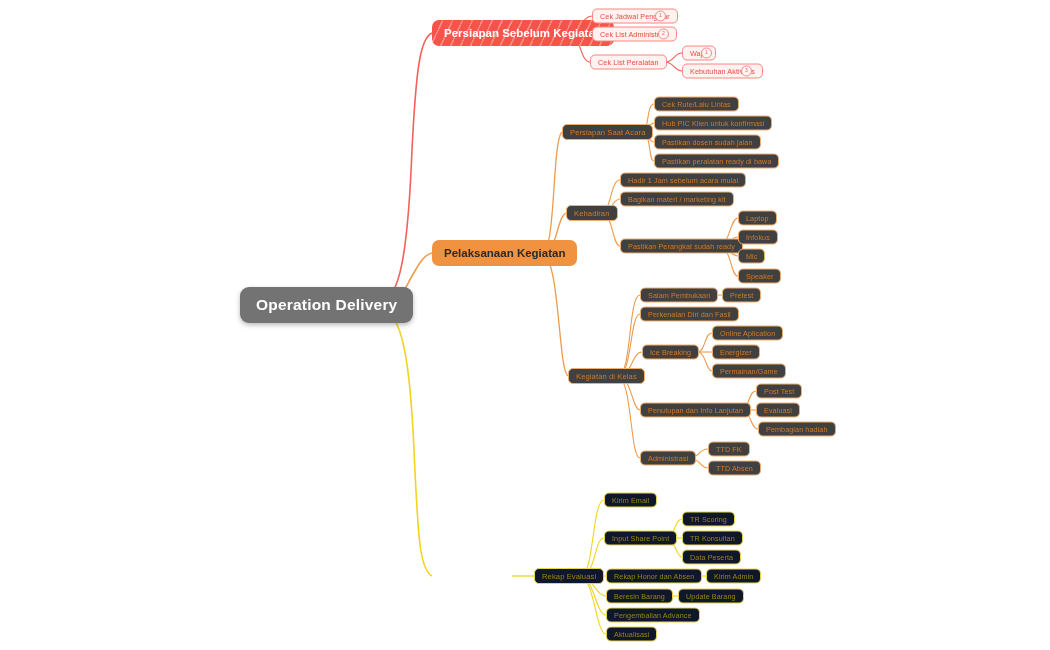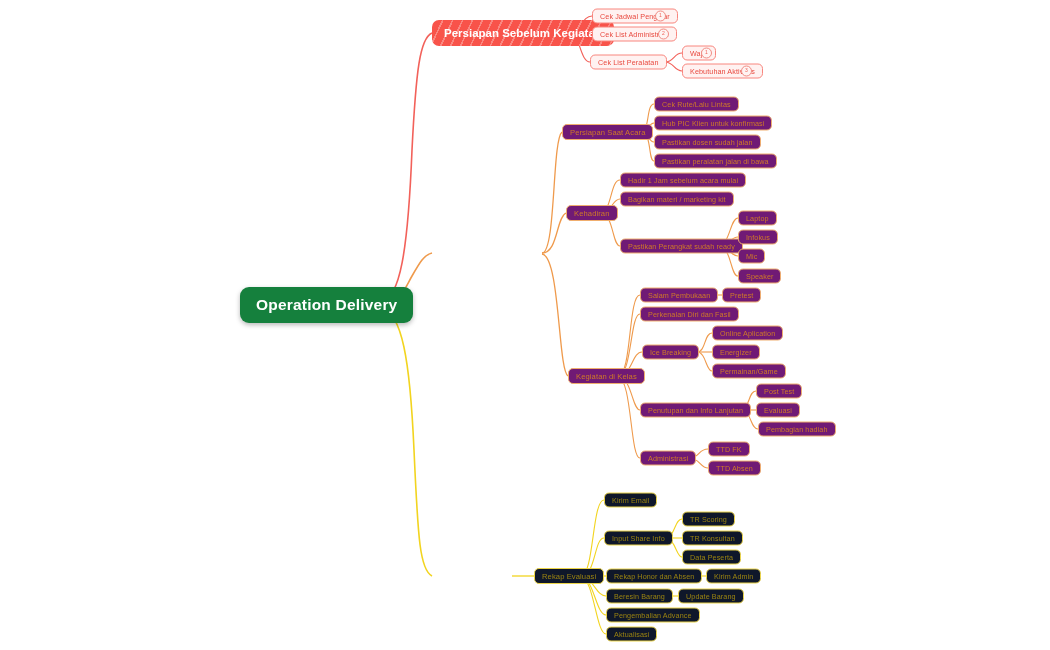--- a/index.html
+++ b/index.html
@@ -17,21 +17,21 @@
     position:absolute;
     box-sizing:border-box;
     white-space:nowrap;
     display:flex;align-items:center;justify-content:center;
     border-radius:7px;
     transform:translateY(-50%);
   }
 
   
   .root{
-    background:#15803d;
+    background:#737373;
     color:#ffffff;
     font-size:15.5px;
     font-weight:bold;
     letter-spacing:.2px;
     border-radius:9px;
     padding:0 16px;
     height:36px;
     box-shadow:0 2px 5px rgba(0,0,0,.28);
   }
 
@@ -65,21 +65,21 @@
   
   .pill{
     font-size:7.2px;
     height:15px;
     padding:0 7px;
     border-radius:5px;
     border:1px solid;
     letter-spacing:.1px;
   }
   .pill.red   {background:#fff2f1;border-color:#f8867e;color:#e8493f;}
-  .pill.orange{background:#701a75;border-color:#f0ae6e;color:#cf7a28;}
+  .pill.orange{background:#404040;border-color:#f0ae6e;color:#cf7a28;}
   .pill.yellow{background:#0f172a;border-color:#ecd54a;color:#9b8411;}
 
   
   .pill.mid{font-size:7.6px;height:16px;align-items:center;}
 
   
   .badge{
     position:absolute;
     width:9px;height:9px;
     border-radius:50%;
@@ -189,35 +189,38 @@
   <div class="node pill red" style="left:682px;top:53px;">
     <span>Wajib</span>
   </div>
   <div class="badge" style="left:701px;top:53px;">1</div>
 
   <div class="node pill red" style="left:682px;top:71px;">
     <span>Kebutuhan Aktivitas</span>
   </div>
   <div class="badge" style="left:741px;top:71px;">3</div>
 
+  <div class="node b1 orange" style="left:432px;top:253px;">
+    <span>Pelaksanaan Kegiatan</span>
+  </div>
 
   <div class="node pill orange mid" style="left:562px;top:132px;">
     <span>Persiapan Saat Acara</span>
   </div>
   <div class="node pill orange" style="left:654px;top:104px;">
     <span>Cek Rute/Lalu Lintas</span>
   </div>
   <div class="node pill orange" style="left:654px;top:123px;">
     <span>Hub PIC Klien untuk konfirmasi</span>
   </div>
   <div class="node pill orange" style="left:654px;top:142px;">
     <span>Pastikan dosen sudah jalan</span>
   </div>
   <div class="node pill orange" style="left:654px;top:161px;">
-    <span>Pastikan peralatan jalan di bawa</span>
+    <span>Pastikan peralatan ready di bawa</span>
   </div>
 
   <div class="node pill orange mid" style="left:566px;top:213px;">
     <span>Kehadiran</span>
   </div>
   <div class="node pill orange" style="left:620px;top:180px;">
     <span>Hadir 1 Jam sebelum acara mulai</span>
   </div>
   <div class="node pill orange" style="left:620px;top:199px;">
     <span>Bagikan materi / marketing kit</span>
@@ -285,21 +288,21 @@
   </div>
 
 
   <div class="node pill yellow mid" style="left:534px;top:576px;">
     <span>Rekap Evaluasi</span>
   </div>
   <div class="node pill yellow" style="left:604px;top:500px;">
     <span>Kirim Email</span>
   </div>
   <div class="node pill yellow" style="left:604px;top:538px;">
-    <span>Input Share Info</span>
+    <span>Input Share Point</span>
   </div>
   <div class="node pill yellow" style="left:682px;top:519px;">
     <span>TR Scoring</span>
   </div>
   <div class="node pill yellow" style="left:682px;top:538px;">
     <span>TR Konsultan</span>
   </div>
   <div class="node pill yellow" style="left:682px;top:557px;text-align:right;">
     <span>Data Peserta</span>
   </div>

